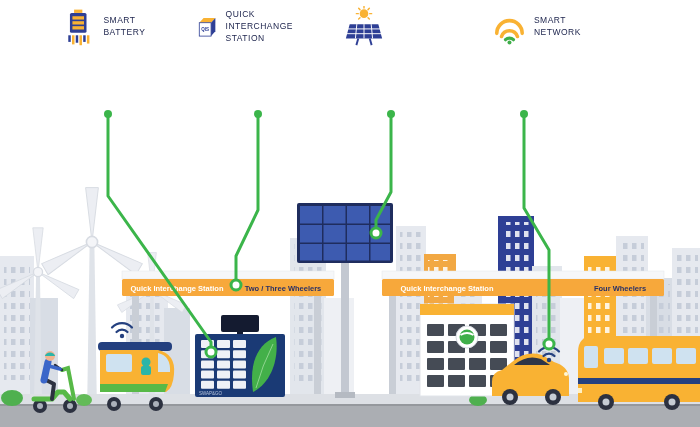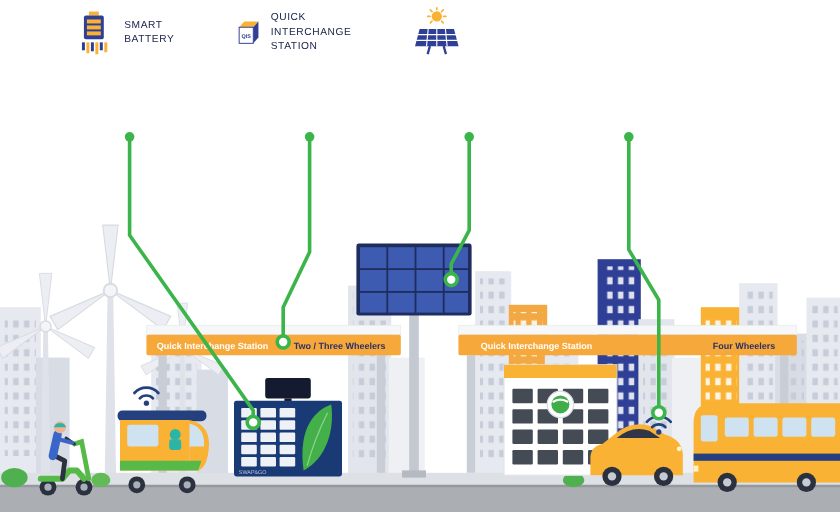--- a/index.html
+++ b/index.html
@@ -308,14 +308,23 @@
           <line x1="4" y1="29" x2="40" y2="29"></line>
         <line x1="14.5" y1="19" x2="13" y2="34"></line>
           <line x1="22" y1="19" x2="22" y2="34"></line>
           <line x1="29.5" y1="19" x2="31" y2="34"></line>
       </g>
       <line x1="16" y1="34" x2="14" y2="41" stroke="#2e3f95" stroke-width="2"></line>
       <line x1="28" y1="34" x2="30" y2="41" stroke="#2e3f95" stroke-width="2"></line>
     </svg>
   </div>
 
+  <div class="legend-item" style="left:492px">
+    <svg class="licon" viewBox="0 0 44 44">
+      <path d="M6,30 A16,16 0 0 1 38,30" stroke="#f9b233" stroke-width="4.5" fill="none" stroke-linecap="round"></path>
+      <path d="M12,34 A10.5,10.5 0 0 1 32,34" stroke="#f9b233" stroke-width="4.5" fill="none" stroke-linecap="round"></path>
+      <path d="M17,38 A7,7 0 0 1 27,38" stroke="#3fae49" stroke-width="4" fill="none" stroke-linecap="round"></path>
+      <circle cx="22" cy="41.5" r="2.5" fill="#3fae49"></circle>
+    </svg>
+    <div class="llabel">SMART NETWORK</div>
+  </div>
 
 </div>
 
 </body></html>

